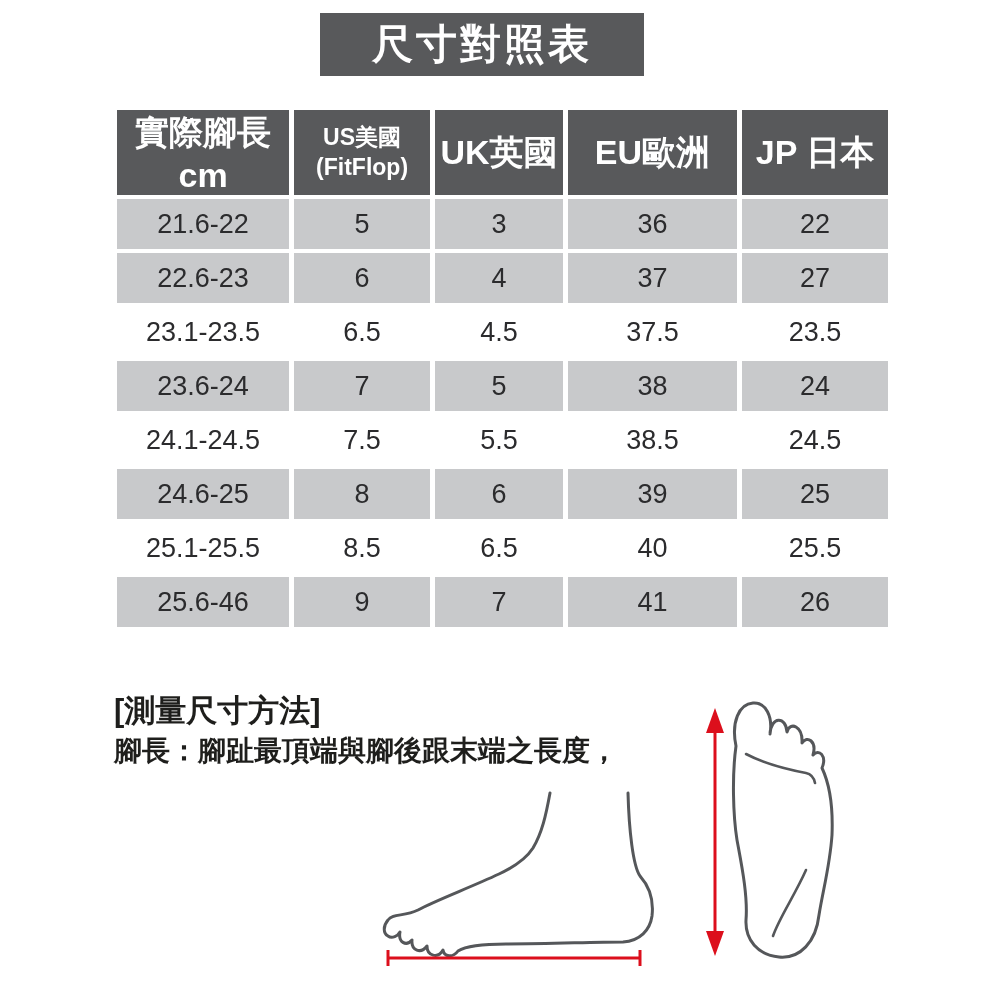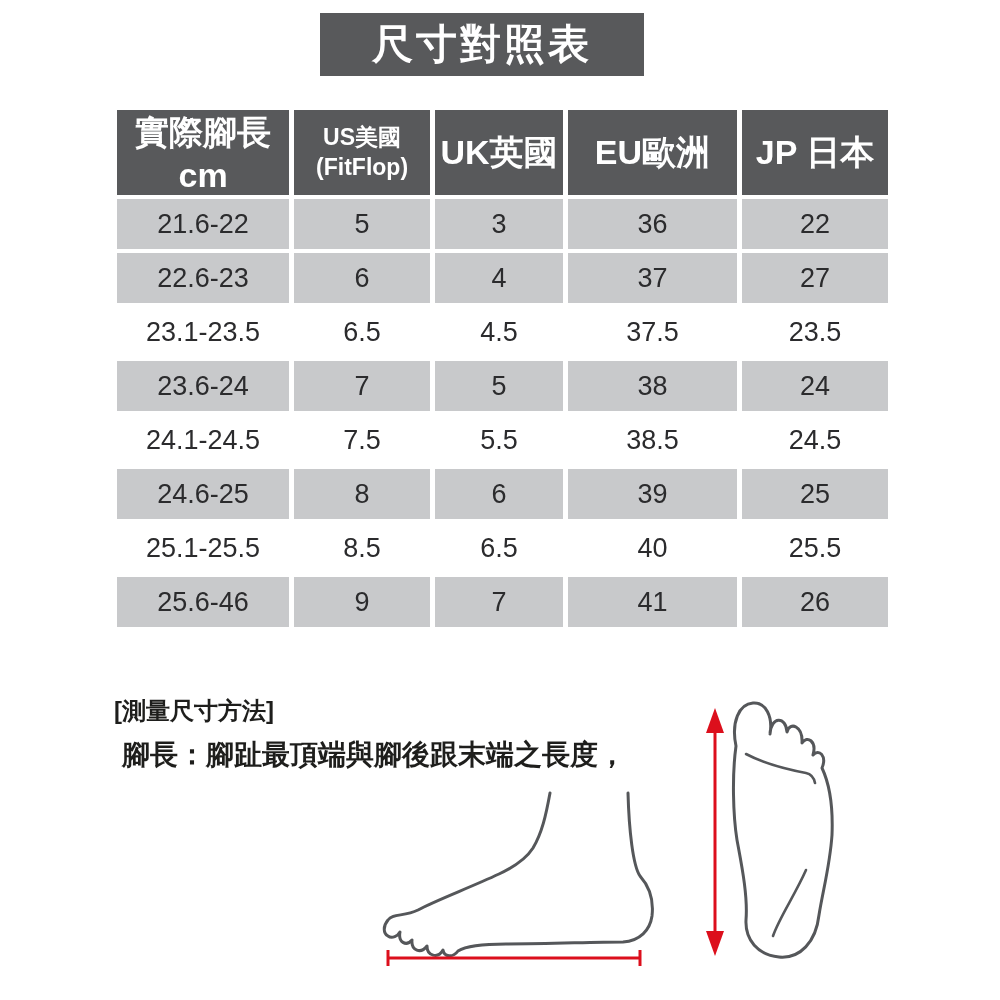--- a/index.html
+++ b/index.html
@@ -30,22 +30,22 @@
     font-size:34px;height:76px;text-align:center;vertical-align:middle;padding:0;
   }
   table.size-table th.two-line{font-size:23px;font-weight:bold;white-space:pre-line;line-height:1.3;}
   table.size-table td{
     font-size:27px;color:var(--cell-ink);text-align:center;vertical-align:middle;
     height:50px;padding:0;font-weight:normal;margin-top:32px;
   }
   tr.row-gray td{background:var(--row-alt-bg);}
   tr.row-white td{background:#ffffff;}
   .notes{position:absolute;left:114px;top:694px;color:var(--ink);font-weight:bold;}
-  .notes-heading{font-size:24px;line-height:34px;margin:0 0 4px 0;}
-  .notes-line{font-size:28px;line-height:38px;margin:8px;}
+  .notes-heading{font-size:31px;line-height:34px;margin:0 0 4px 0;}
+  .notes-line{font-size:28px;line-height:38px;margin:0;}
   .foot-side{position:absolute;left:330px;top:770px;}
   .foot-sole{position:absolute;left:660px;top:690px;}
   .outline{fill:none;stroke:var(--foot-outline);stroke-width:3;stroke-linecap:round;stroke-linejoin:round;}
   .outline-thin{fill:none;stroke:var(--foot-outline);stroke-width:2.6;stroke-linecap:round;}
   .red-stroke{stroke:var(--accent-red);stroke-width:3;}
   .red-fill{fill:var(--accent-red);}
 </style>
 </head>
 <body>
 

